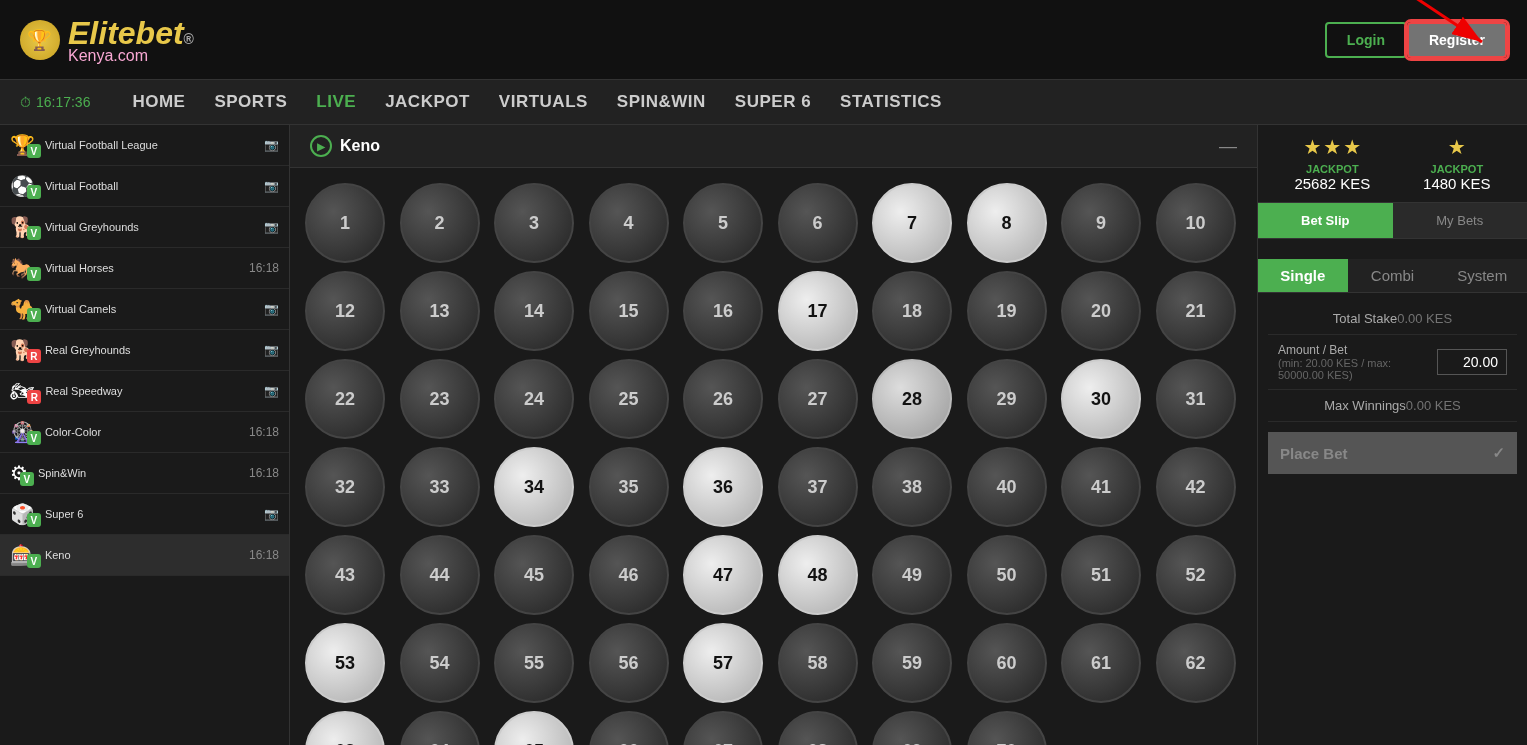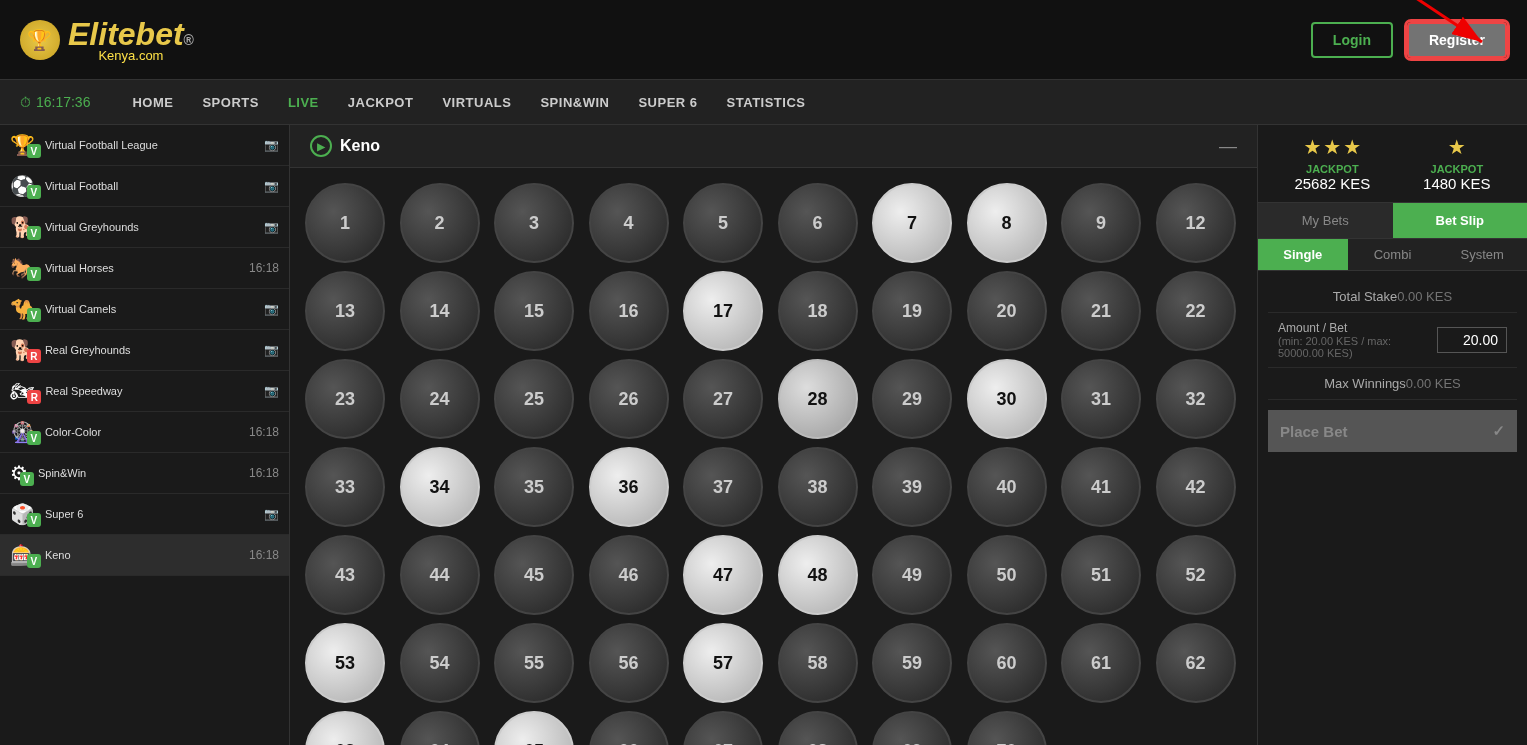--- a/index.html
+++ b/index.html
@@ -3,32 +3,32 @@
   <meta charset="utf-8">
   <style>
     * { margin: 0; padding: 0; box-sizing: border-box; }
     body { font-family: Arial, sans-serif; background: #1a1a1a; color: #fff; width: 1527px; min-height: 745px; overflow-x: hidden; }
 
     
     .header { background: #111; display: flex; align-items: center; justify-content: space-between; padding: 0 20px; height: 80px; border-bottom: 1px solid #333; }
     .logo { display: flex; align-items: center; }
     .logo-text { color: #e8c84a; font-size: 32px; font-weight: 700; font-style: italic; }
     .logo-text span { color: #fff; }
-    .logo-sub { color: #fde047; font-size: 13px; margin-top: -5px; text-align: center; }
+    .logo-sub { color: #f9a8d4; font-size: 16px; margin-top: -5px; text-align: left; }
     .logo-wrapper { display: flex; flex-direction: column; }
     .logo-icon { width: 40px; height: 40px; background: radial-gradient(circle, #e8c84a, #c8a020); border-radius: 50%; margin-right: 8px; display: flex; align-items: center; justify-content: center; font-size: 20px; }
-    .header-right { display: flex; align-items: flex-end; gap: 14px; }
+    .header-right { display: flex; align-items: flex-end; gap: 0; }
     .btn-login { background: transparent; border: 2px solid #4caf50; color: #4caf50; padding: 8px 20px; border-radius: 4px; font-size: 14px; font-weight: bold; cursor: pointer; }
     .btn-register { background: #737373; border: 2px solid #e44; color: #fff; padding: 8px 20px; border-radius: 4px; font-size: 14px; font-weight: bold; cursor: pointer; outline: 3px solid #e44; }
 
     
     .nav { background: #222; display: flex; align-items: center; padding: 0 20px; height: 45px; border-bottom: 1px solid #333; }
     .nav-time { color: #4caf50; font-size: 14px; margin-right: 30px; display: flex; align-items: center; gap: 5px; }
     .nav-links { display: flex; gap: 5px; }
-    .nav-link { color: #ccc; font-size: 13px; font-weight: bold; padding: 0 12px; height: 45px; display: flex; align-items: center; cursor: pointer; text-decoration: none; letter-spacing: 0.5px; }
+    .nav-link { color: #ccc; font-size: 17px; font-weight: bold; padding: 0 12px; height: 45px; display: flex; align-items: center; cursor: pointer; text-decoration: none; letter-spacing: 0.5px; }
     .nav-link.live { color: #4caf50; }
 
     
     .main { display: flex; height: calc(745px - 125px); }
 
     
     .sidebar { width: 290px; background: #1a1a1a; border-right: 1px solid #333; overflow-y: auto; flex-shrink: 0; }
     .sidebar-item { display: flex; align-items: center; padding: 0 10px; height: 41px; cursor: pointer; border-bottom: 1px solid #2a2a2a; transition: background 0.2s; }
     .sidebar-item.active { background: #2d2d2d; }
     .icon-v { background: #4caf50; color: #fff; font-size: 10px; font-weight: bold; border-radius: 3px; width: 14px; height: 14px; display: flex; align-items: center; justify-content: center; margin-left: -8px; margin-top: 12px; position: relative; z-index: 1; }
@@ -64,21 +64,21 @@
     .jackpot-label { color: #4caf50; font-size: 11px; font-weight: bold; }
     .jackpot-amount { color: #fff; font-size: 15px; }
 
     
     .bet-tabs { display: flex; border-bottom: 1px solid #333; }
     .bet-tab { flex: 1; padding: 10px; text-align: center; font-size: 13px; cursor: pointer; background: #2a2a2a; color: #888; }
     .bet-tab.active { background: #4caf50; color: #fff; font-weight: bold; }
 
     
     .bet-type-tabs { display: flex; border-bottom: 1px solid #333; }
-    .bet-type-tab { flex: 1; padding: 8px; text-align: center; font-size: 13px; cursor: pointer; background: #222; color: #888; }
+    .bet-type-tab { flex: 1; padding: 8px; text-align: center; font-size: 15px; cursor: pointer; background: #222; color: #888; margin-top: 20px; }
     .bet-type-tab.active { background: #4caf50; color: #fff; font-weight: bold; }
 
     
     .bet-slip-content { flex: 1; padding: 10px; }
     .bet-info-row { display: flex; justify-content: center; align-items: center; padding: 8px 10px; border-bottom: 1px solid #2a2a2a; font-size: 13px; }
     .bet-info-label { color: #aaa; }
     .bet-info-value { color: #737373; }
     .bet-amount-label { color: #aaa; font-size: 12px; }
     .bet-amount-sublabel { color: #666; font-size: 11px; }
     .bet-input { background: #1a1a1a; border: 1px solid #555; color: #fff; padding: 4px 8px; width: 70px; text-align: right; font-size: 14px; }
@@ -250,20 +250,21 @@
     <div class="keno-grid" id="keno-grid">
     <div class="keno-ball">1</div>
         <div class="keno-ball">2</div>
         <div class="keno-ball">3</div>
         <div class="keno-ball">4</div>
         <div class="keno-ball">5</div>
         <div class="keno-ball">6</div>
         <div class="keno-ball selected-white">7</div>
         <div class="keno-ball selected-white">8</div>
         <div class="keno-ball">9</div>
+        <div class="keno-ball">10</div>
         <div class="keno-ball">12</div>
         <div class="keno-ball">13</div>
         <div class="keno-ball">14</div>
         <div class="keno-ball">15</div>
         <div class="keno-ball">16</div>
         <div class="keno-ball selected-white">17</div>
         <div class="keno-ball">18</div>
         <div class="keno-ball">19</div>
         <div class="keno-ball">20</div>
         <div class="keno-ball">21</div>
@@ -277,21 +278,20 @@
         <div class="keno-ball">29</div>
         <div class="keno-ball selected-white">30</div>
         <div class="keno-ball">31</div>
         <div class="keno-ball">32</div>
         <div class="keno-ball">33</div>
         <div class="keno-ball selected-white">34</div>
         <div class="keno-ball">35</div>
         <div class="keno-ball selected-white">36</div>
         <div class="keno-ball">37</div>
         <div class="keno-ball">38</div>
-        <div class="keno-ball">39</div>
         <div class="keno-ball">40</div>
         <div class="keno-ball">41</div>
         <div class="keno-ball">42</div>
         <div class="keno-ball">43</div>
         <div class="keno-ball">44</div>
         <div class="keno-ball">45</div>
         <div class="keno-ball">46</div>
         <div class="keno-ball selected-white">47</div>
         <div class="keno-ball selected-white">48</div>
         <div class="keno-ball">49</div>
@@ -335,22 +335,22 @@
       <div class="jackpot-box">
         <div class="jackpot-stars">
           <span class="star">★</span>
         </div>
         <div class="jackpot-label">JACKPOT</div>
         <div class="jackpot-amount">1480 KES</div>
       </div>
     </div>
 
     <div class="bet-tabs">
+      <div class="bet-tab active">Bet Slip</div>
       <div class="bet-tab">My Bets</div>
-      <div class="bet-tab active">Bet Slip</div>
     </div>
 
     <div class="bet-type-tabs">
       <div class="bet-type-tab active">Single</div>
       <div class="bet-type-tab">Combi</div>
       <div class="bet-type-tab">System</div>
     </div>
 
     <div class="bet-slip-content">
       <div class="bet-info-row">

